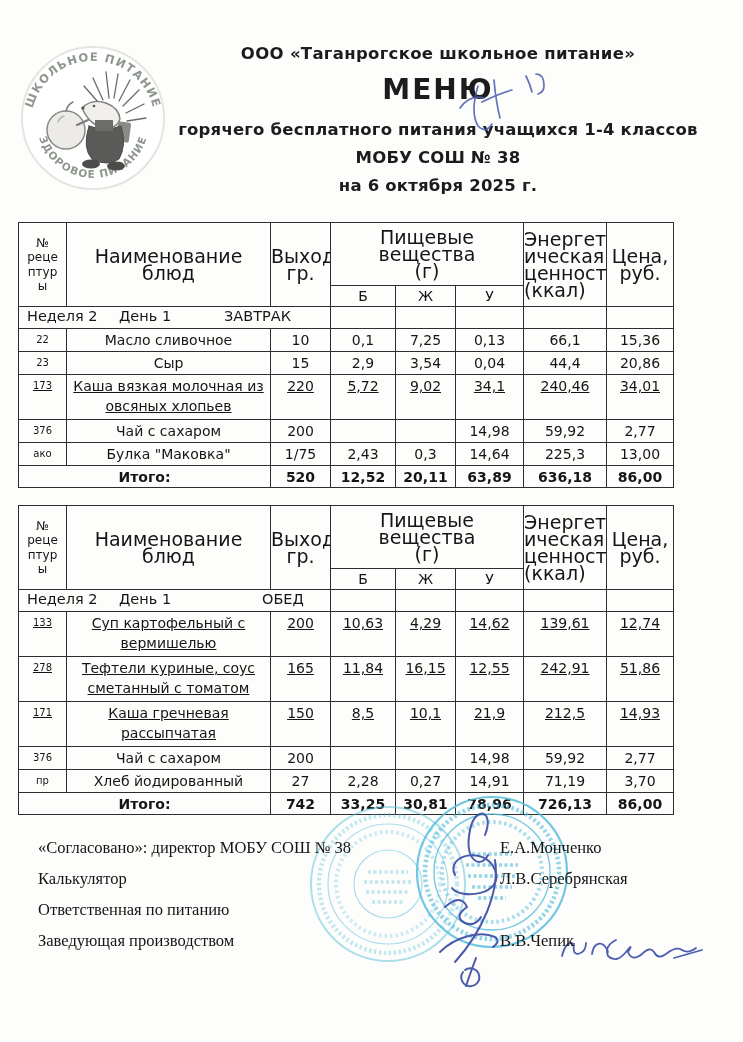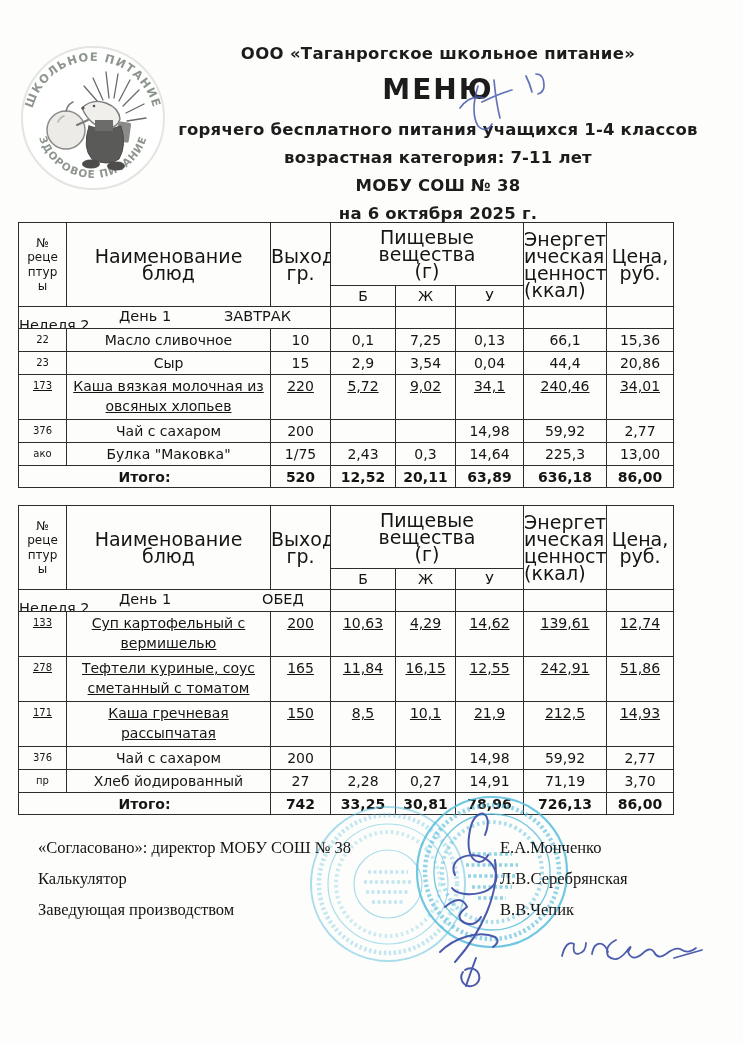--- a/index.html
+++ b/index.html
@@ -26,21 +26,21 @@
   .c{text-align:center;vertical-align:middle;}
   .pre{white-space:pre-line;}
   .energy-h{text-align:left;vertical-align:middle;padding-left:6px;white-space:pre-line;margin-top:28px;}
   tr.data td{height:21px;vertical-align:top;line-height:20px;padding-top:1px;text-align:center;}
   tr.d2 td{height:43px;text-decoration:underline;}
   td.rc{font-size:10px;padding-top:2px;}
   td.nm{text-align:left;padding-left:8px;padding-right:4px;line-height:21.5px;}
   tr.section td{height:21px;}
   td.section-cell{position:relative;font-size:14.5px;}
   td.section-cell span{position:absolute;top:1px;white-space:nowrap;}
-  .wk{left:0;margin-top:9px;}
+  .wk{left:8px;}
   .dy{left:100px;}
   .t1 .ml{left:205px;}
   .t2 .ml{left:243px;}
   tr.total td{height:21px;font-weight:bold;text-align:center;vertical-align:middle;}
   td.tl{text-align:left;padding-left:7px;}
 
   
   .footer{position:absolute;left:38px;top:838px;width:660px;
           font-family:"Liberation Serif","DejaVu Serif",serif;font-size:16.5px;color:#141414;}
   .sig-row{display:flex;height:31px;align-items:flex-start;}
@@ -91,21 +91,20 @@
       <rect x="77" y="80" width="18" height="11" fill="#6c6c6a"></rect>
       <ellipse cx="73" cy="124" rx="9" ry="4.5" fill="#4c4c4a"></ellipse>
       <ellipse cx="98" cy="126" rx="9" ry="4.5" fill="#4c4c4a"></ellipse>
     </g>
   </svg>
 
   <div class="doc-header">
     <div class="org-line">ООО «Таганрогское школьное питание»</div>
     <div class="menu-title">МЕНЮ</div>
     <div class="sub-line">горячего бесплатного питания учащихся 1-4 классов</div>
-    <div class="sub-line">возрастная категория: 7-11 лет</div>
     <div class="sub-line">МОБУ СОШ № 38</div>
     <div class="sub-line">на 6 октября 2025 г.</div>
   </div>
 
   <svg class="overlay" style="left:448px;top:64px;" width="108" height="76" viewBox="0 0 108 76">
     <g fill="none" stroke="#4a5cae" stroke-width="1.7" stroke-linecap="round" opacity="0.85">
       <path d="M 12 44 q 10 -14 24 -10"></path>
       <path d="M 30 22 q -8 26 0 40 q 8 8 14 -2"></path>
       <path d="M 46 16 q 2 22 6 38"></path>
       <path d="M 34 38 q 16 -8 30 -12"></path>
@@ -383,18 +382,22 @@
   <div class="footer">
     <div class="sig-row">
       <span class="role">«Согласовано»: директор МОБУ СОШ № 38</span>
       <span class="name">Е.А.Монченко</span>
     </div>
     <div class="sig-row">
       <span class="role">Калькулятор</span>
       <span class="name">Л.В.Серебрянская</span>
     </div>
     <div class="sig-row">
+      <span class="role">Ответственная по питанию</span>
+      <span class="name"></span>
+    </div>
+    <div class="sig-row">
       <span class="role">Заведующая производством</span>
       <span class="name">В.В.Чепик</span>
     </div>
   </div>
 
 </div>
 
 </body></html>

